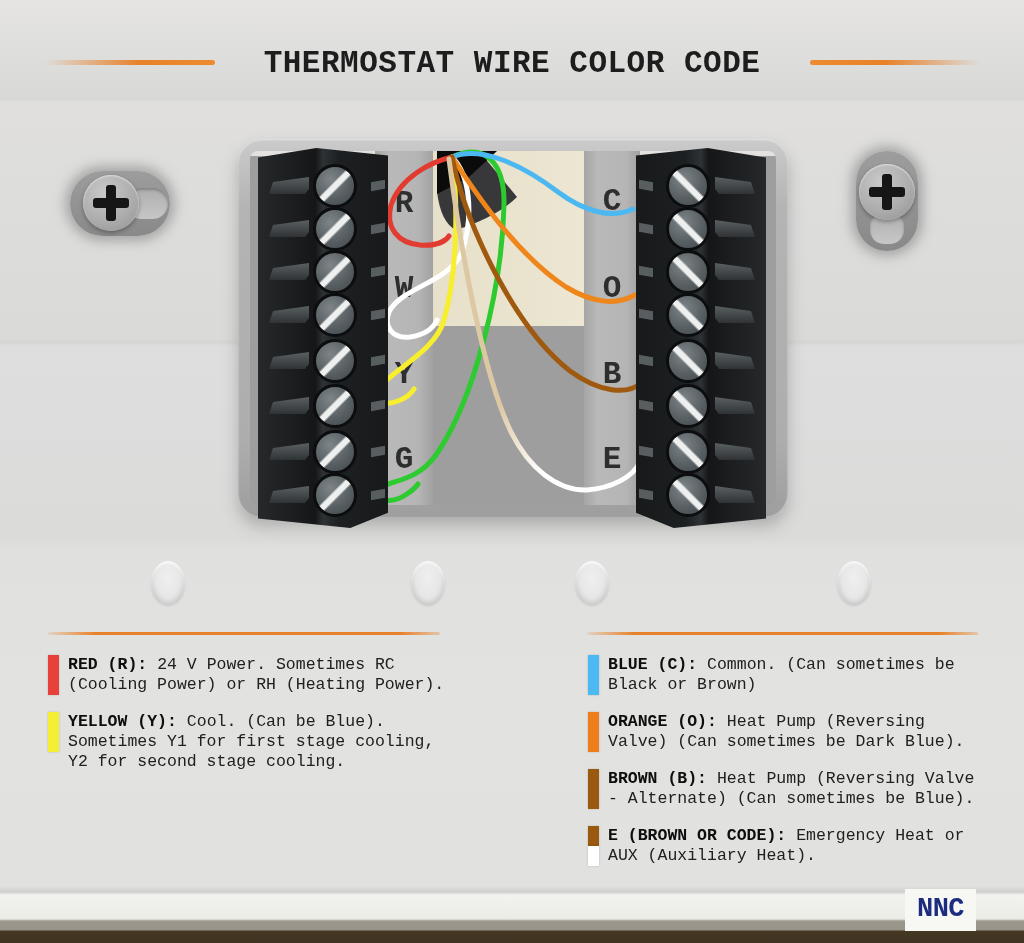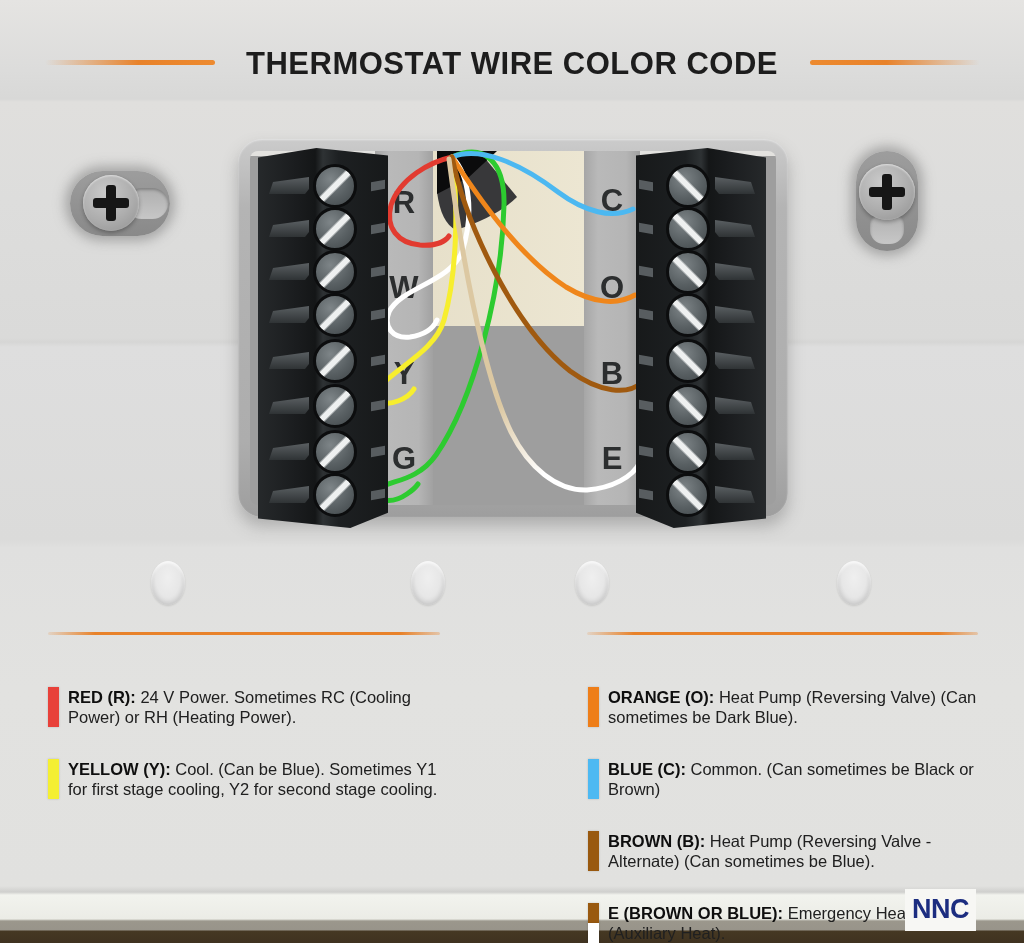--- a/index.html
+++ b/index.html
@@ -1,18 +1,18 @@
 <!DOCTYPE html>
 <html><head>
 <meta charset="utf-8">
 <style>
   html,body{margin:0;padding:0;}
   .stage{
     position:relative;width:1024px;height:943px;overflow:hidden;
-    font-family:Liberation Sans, sans-serif;
+    font-family:Liberation Mono, monospace;
     background:linear-gradient(180deg,
       #e5e4e2 0px,#dcdcdb 70px,#d8d8d7 99px,#e0dfdd 102px,
       #dddddc 200px,#dadad9 338px,#d6d6d5 342px,#dedede 347px,
       #dbdbda 540px,#e0e0df 548px,#e2e2e0 690px,#e1e1df 886px,
       #cfcfcd 892px,#f2f3ee 895px,#ebece6 919px,
       #9b978c 921px,#98948a 930px,#453823 931px,#3f3220 943px);
   }
   
   .title{position:absolute;top:46px;left:0;right:0;text-align:center;
     font-size:31px;font-weight:bold;color:#1d1d1d;letter-spacing:.5px;}
@@ -84,21 +84,21 @@
     box-shadow:inset 0 -2px 4px rgba(0,0,0,.08), inset 0 2px 3px rgba(255,255,255,.9), 0 1px 2px rgba(0,0,0,.12);}
   .hole.h1{left:151px;} .hole.h2{left:411px;} .hole.h3{left:575px;} .hole.h4{left:837px;}
   
   .hr-leg{position:absolute;top:632px;height:3px;border-radius:2px;
     background:linear-gradient(90deg,rgba(232,130,42,.15),#e8822a 12%,#e8822a 90%,rgba(232,130,42,.3));}
   .hr-leg.l{left:48px;width:392px;}
   .hr-leg.r{left:587px;width:391px;}
   .legend{position:absolute;top:655px;z-index:3;}
   .legend.l{left:48px;width:398px;}
   .legend.r{left:588px;width:392px;}
-  .li{display:flex;gap:9px;margin-bottom:17px;min-height:40px;margin-top:32px;}
+  .li{display:flex;gap:9px;margin-bottom:17px;min-height:40px;}
   .sw{width:11px;height:40px;flex:none;box-shadow:0 0 2px rgba(0,0,0,.18);}
   .sw.split{display:flex;flex-direction:column;box-shadow:none;}
   .swh{flex:1;box-shadow:0 0 2px rgba(0,0,0,.18);}
   .lt{margin:0;font-size:16.5px;line-height:20px;color:#202020;}
   .lt b{color:#0e0e0e;}
   
   .nnc{position:absolute;left:905px;top:889px;width:71px;height:42px;background:#f7f7f4;
     z-index:9;text-align:center;line-height:41px;font-size:27px;font-weight:bold;
     color:#1c2d80;letter-spacing:-.5px;}
 </style>
@@ -233,35 +233,35 @@
       <p class="lt"><b>RED (R):</b> <span>24 V Power. Sometimes RC (Cooling Power) or RH (Heating Power).</span></p>
     </div>
     <div class="li">
       <div class="sw" style="background: rgb(244, 239, 51);"></div>
       <p class="lt"><b>YELLOW (Y):</b> <span>Cool. (Can be Blue). Sometimes Y1 for first stage cooling, Y2 for second stage cooling.</span></p>
     </div>
   </div>
 
   <div class="legend r">
     <div class="li">
+      <div class="sw" style="background: rgb(77, 185, 242);"></div>
+      <p class="lt"><b>BLUE (C):</b> <span>Common. (Can sometimes be Black or Brown)</span></p>
+    </div>
+    <div class="li">
       <div class="sw" style="background: rgb(238, 126, 25);"></div>
       <p class="lt"><b>ORANGE (O):</b> <span>Heat Pump (Reversing Valve) (Can sometimes be Dark Blue).</span></p>
-    </div>
-    <div class="li">
-      <div class="sw" style="background: rgb(77, 185, 242);"></div>
-      <p class="lt"><b>BLUE (C):</b> <span>Common. (Can sometimes be Black or Brown)</span></p>
     </div>
     <div class="li">
       <div class="sw" style="background: rgb(153, 89, 15);"></div>
       <p class="lt"><b>BROWN (B):</b> <span>Heat Pump (Reversing Valve - Alternate) (Can sometimes be Blue).</span></p>
     </div>
     <div class="li">
       <div class="sw split">
         <div class="swh" style="background: rgb(153, 89, 15);"></div>
         <div class="swh" style="background: rgb(255, 255, 255);"></div>
       </div>
-      <p class="lt"><b>E (BROWN OR BLUE):</b> <span>Emergency Heat or AUX (Auxiliary Heat).</span></p>
+      <p class="lt"><b>E (BROWN OR CODE):</b> <span>Emergency Heat or AUX (Auxiliary Heat).</span></p>
     </div>
   </div>
 
   <div class="nnc">NNC</div>
 
 </div>
 
 </body></html>

